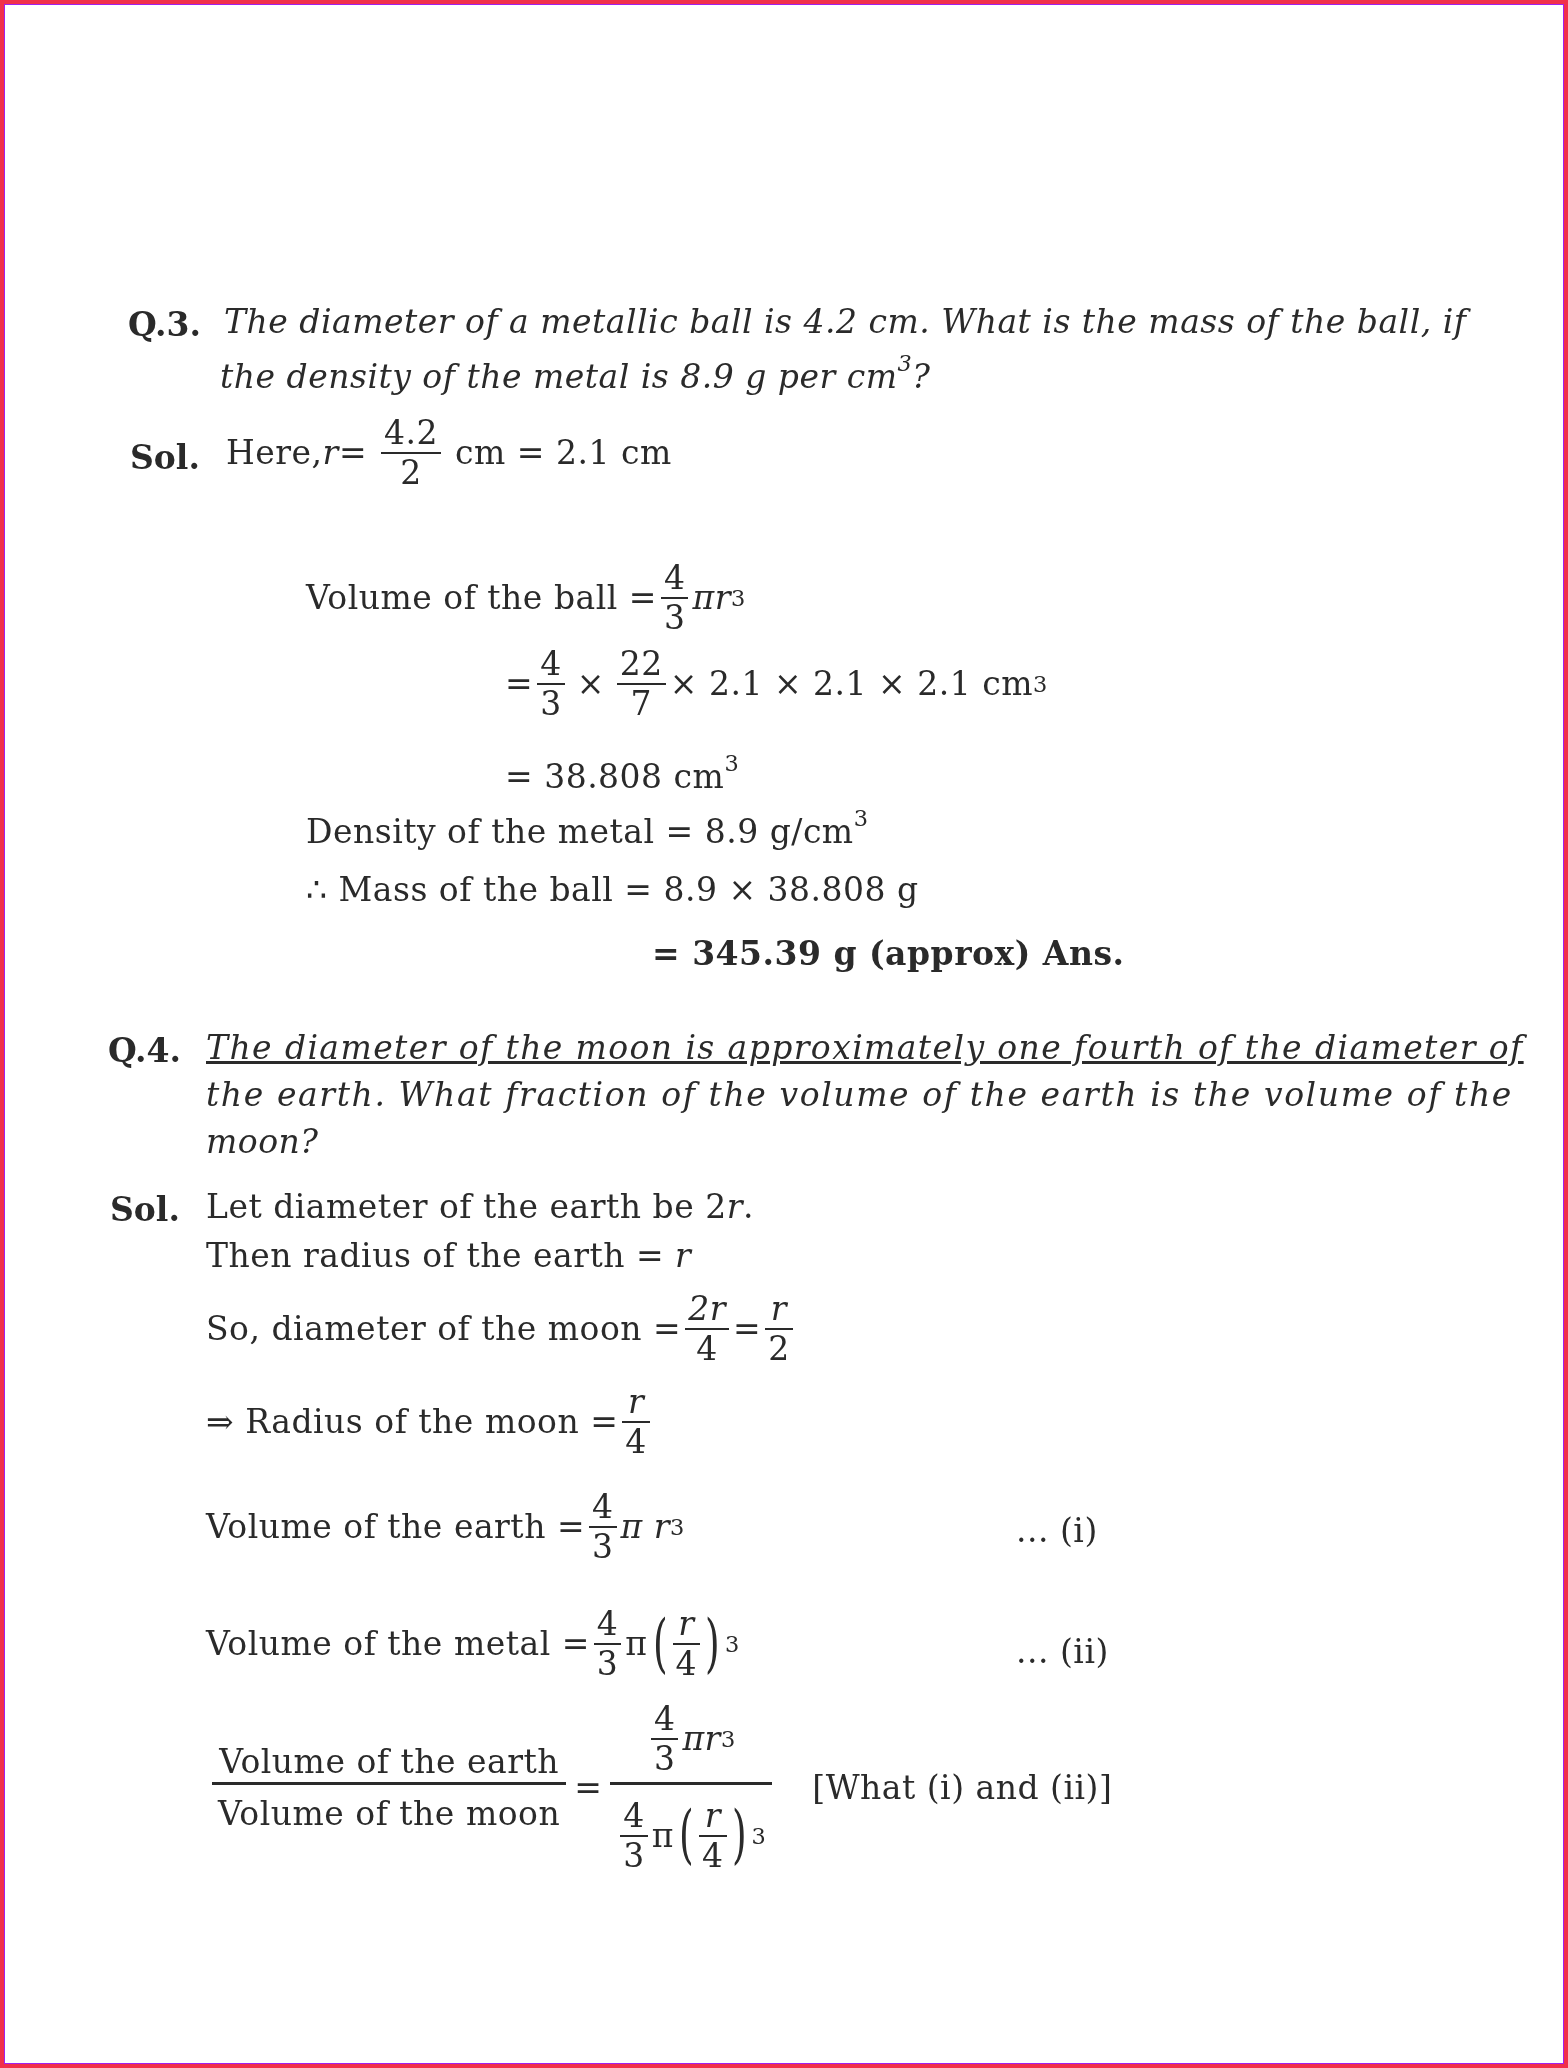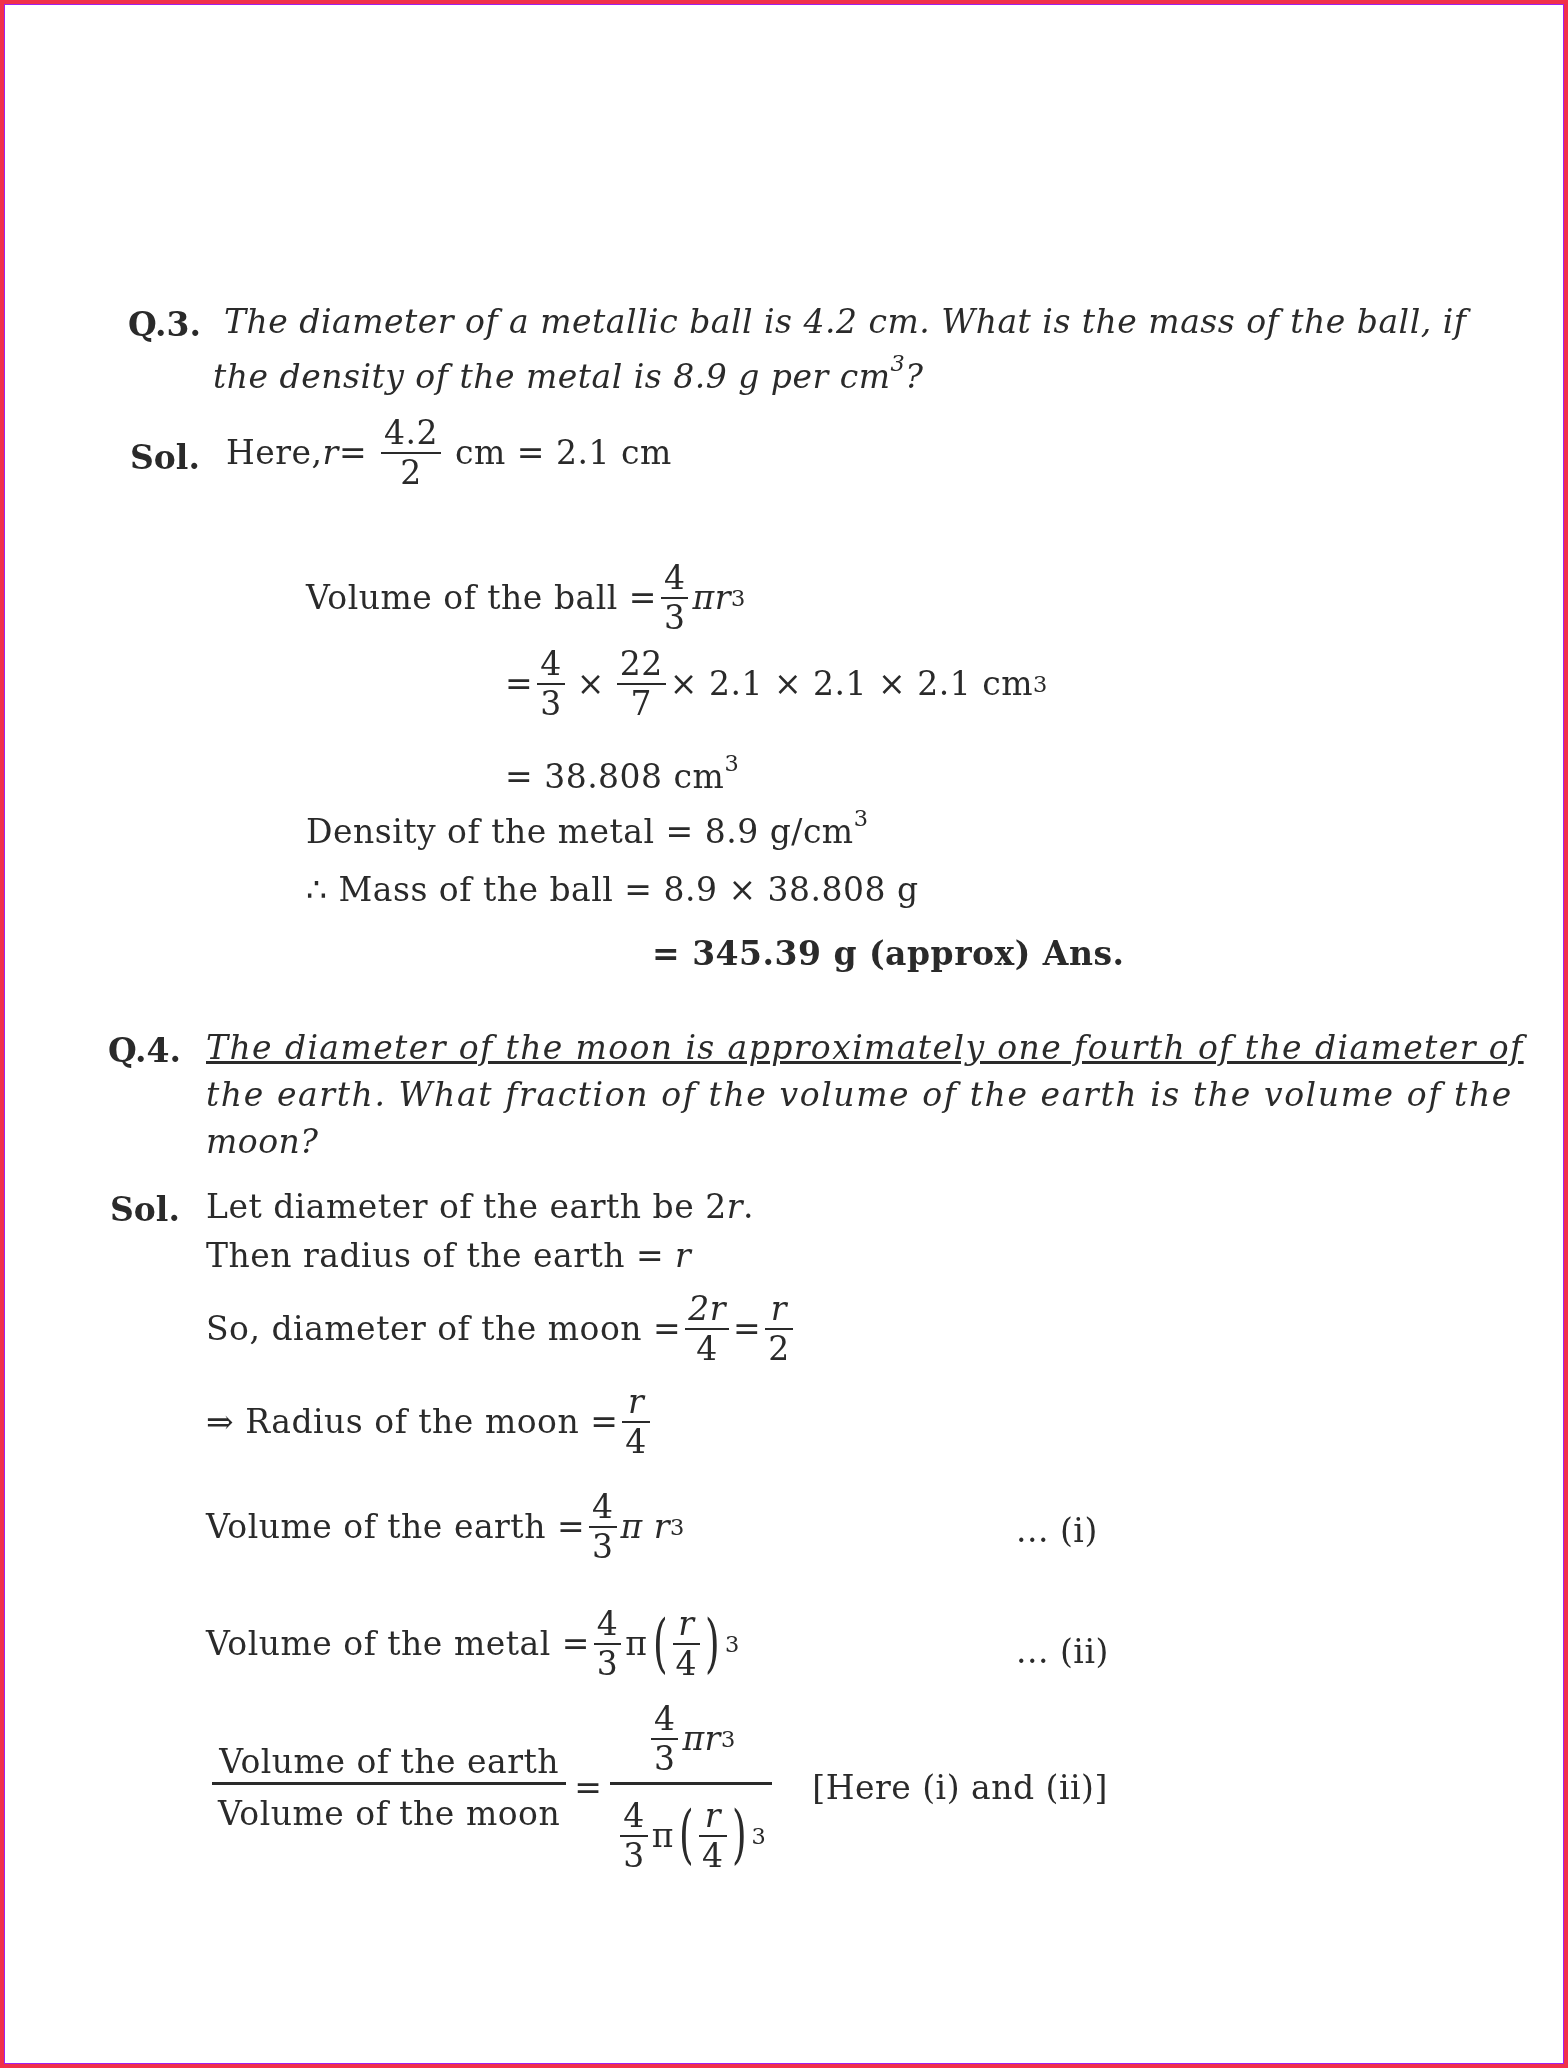--- a/index.html
+++ b/index.html
@@ -28,21 +28,21 @@
   .big-frac > .num { display: block; border-bottom: 3px solid #2a2a2a; padding: 0 6px 4px; }
   .big-frac > .den { display: block; padding: 12px 6px 0; }
 </style>
 </head>
 <body>
 
 <div class="frame"></div>
 
 <div class="label" style="left:128px; top:305px;">Q.3.</div>
 <div class="ln it" style="left:224px; top:305px;">The diameter of a metallic ball is 4.2 cm. What is the mass of the ball, if</div>
-<div class="ln it" style="left:213px; top:360px;"><span>the density of the metal is 8.9 g per cm</span><sup>3</sup><span>?</span></div>
+<div class="ln it" style="left:220px; top:360px;"><span>the density of the metal is 8.9 g per cm</span><sup>3</sup><span>?</span></div>
 
 <div class="label" style="left:130px; top:438px;">Sol.</div>
 <div class="ln" style="left:226px; top:414px;">
   <span class="eq-wrap">
     <span>Here, </span>
       <span class="it">r</span>
       <span> = </span>
     <span class="frac" style="margin:0 14px;">
         <span class="num">4.2</span>
         <span>2</span>
@@ -179,15 +179,15 @@
           <span class="paren">(</span>
           <span class="frac" style="margin:0;">
               <span class="num it">r</span>
               <span>4</span>
             </span>
           <span class="paren">)</span>
             <sup style="vertical-align:1.6em;">3</sup>
         </span>
       </span>
     </span>
-    <span style="margin-left:40px;">[Here (i) and (ii)]</span>
+    <span style="margin-left:40px;">[What (i) and (ii)]</span>
   </span>
 </div>
 
 </body></html>

